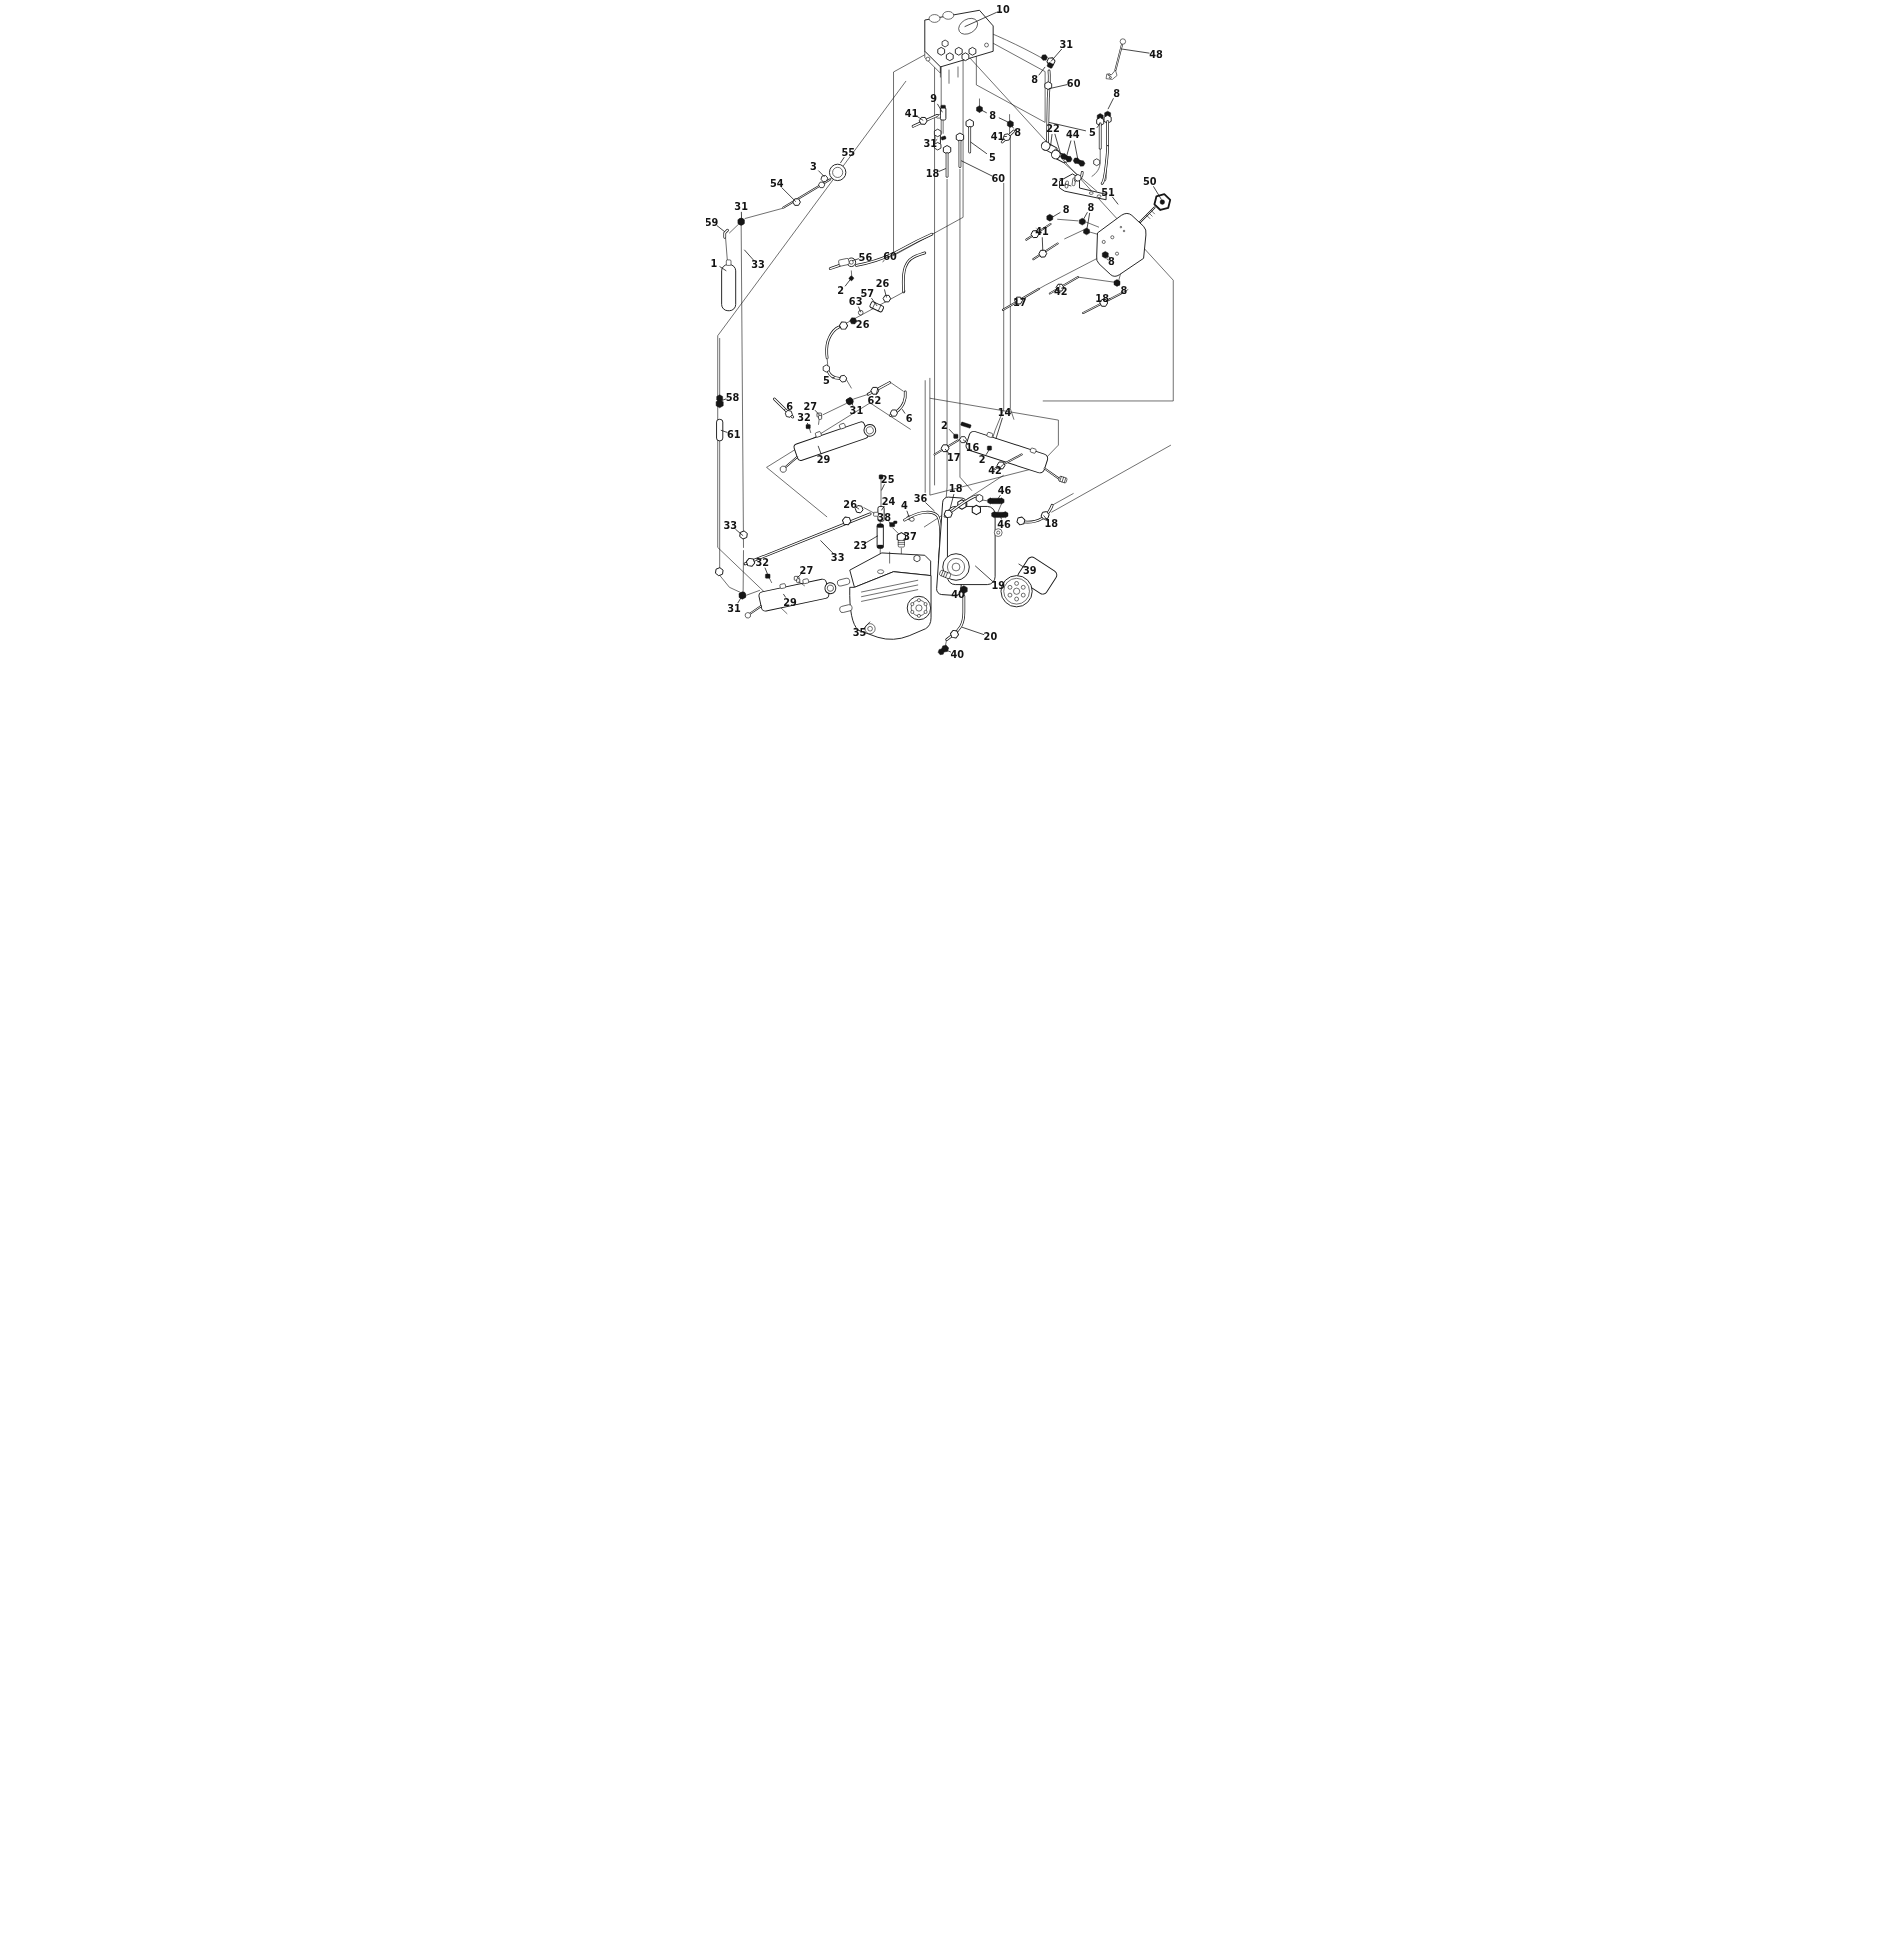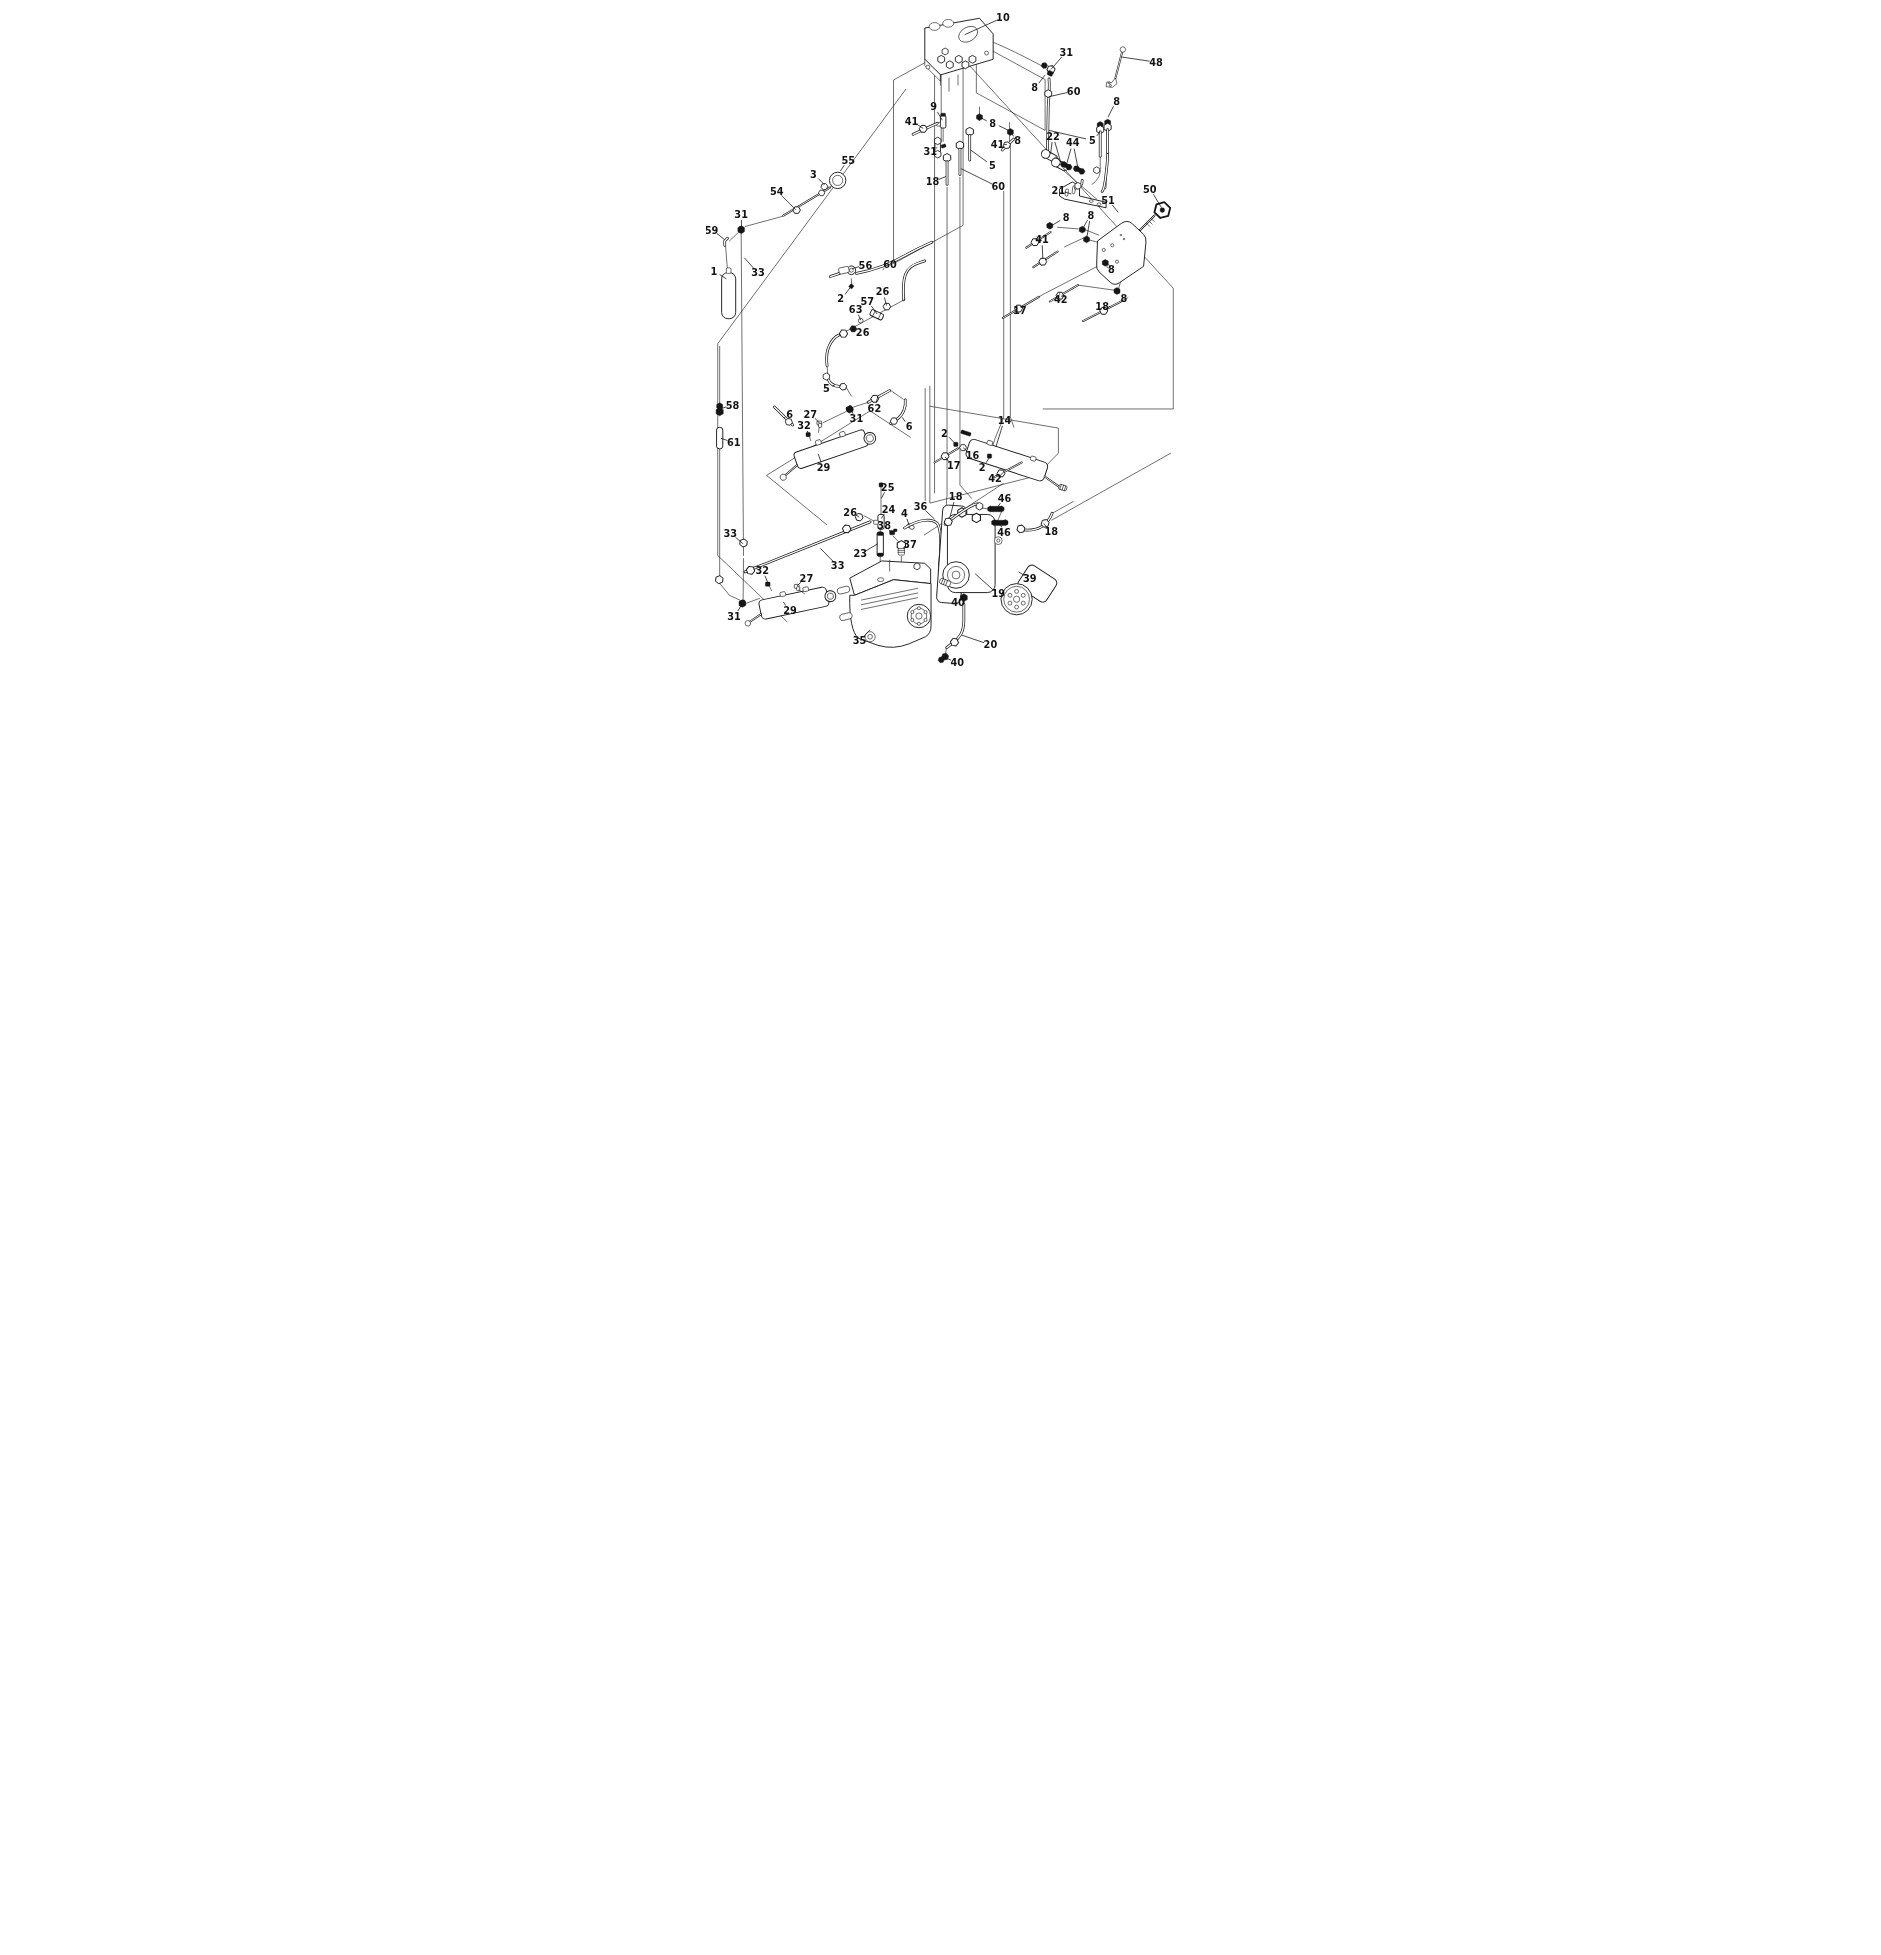--- a/index.html
+++ b/index.html
@@ -1,16 +1,16 @@
 <!DOCTYPE html>
 <html style="font-size:6.3px"><head>
 <meta charset="utf-8">
 <style>
   html,body{margin:0;padding:0;background:#ffffff;}
-  #stage{width:470px;height:656px;margin:12px auto;position:relative;background:#fff;}
+  #stage{width:470px;height:656px;margin:4px auto;position:relative;background:#fff;}
   svg{display:block}
   .frm{stroke:#1a1a1a;stroke-width:1.6;fill:none;stroke-linejoin:round}
   .ln{stroke:#1a1a1a;stroke-width:1.6;fill:none;stroke-linecap:round}
   .tube{stroke:#161616;stroke-width:7;fill:none;stroke-linecap:round}
   .tube-core{stroke:#ffffff;stroke-width:3.4;fill:none;stroke-linecap:round}
   .rod{stroke:#161616;stroke-width:5;fill:none;stroke-linecap:round}
   .rod-core{stroke:#ffffff;stroke-width:2.1;fill:none;stroke-linecap:round}
   .part{fill:#ffffff;stroke:#1a1a1a;stroke-width:2.4;stroke-linejoin:round}
   .thin{stroke-width:1.6}
   .dark{fill:#161616;stroke:#161616;stroke-width:1;stroke-linejoin:round}

